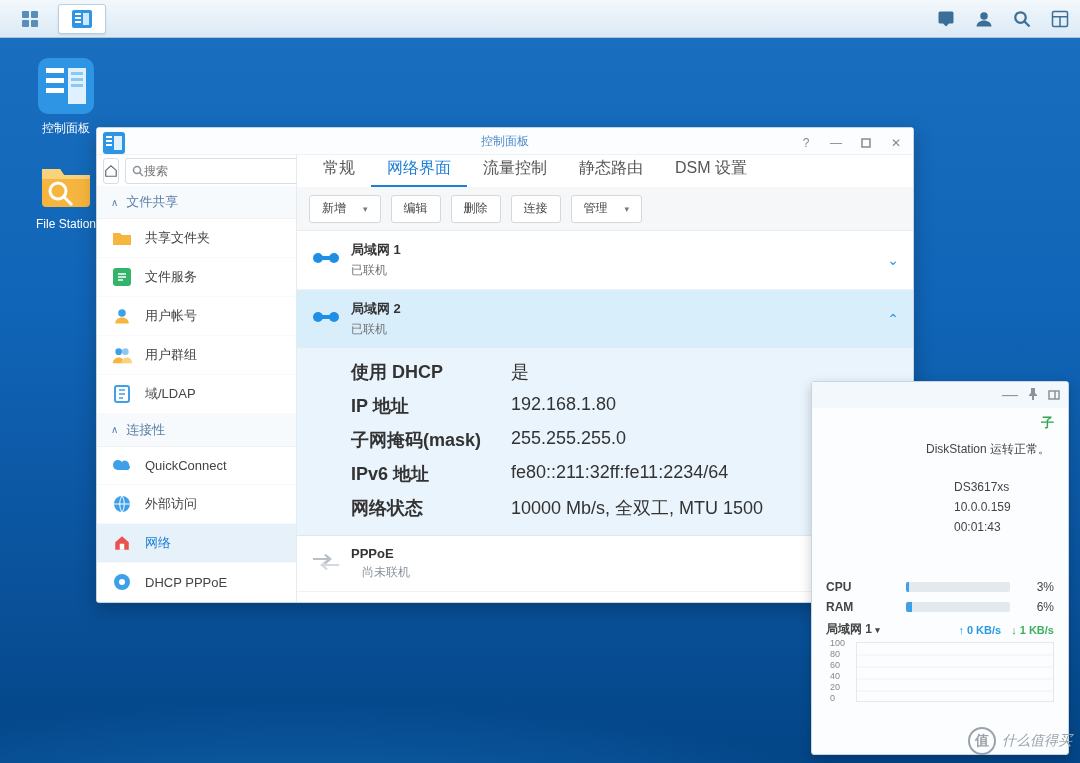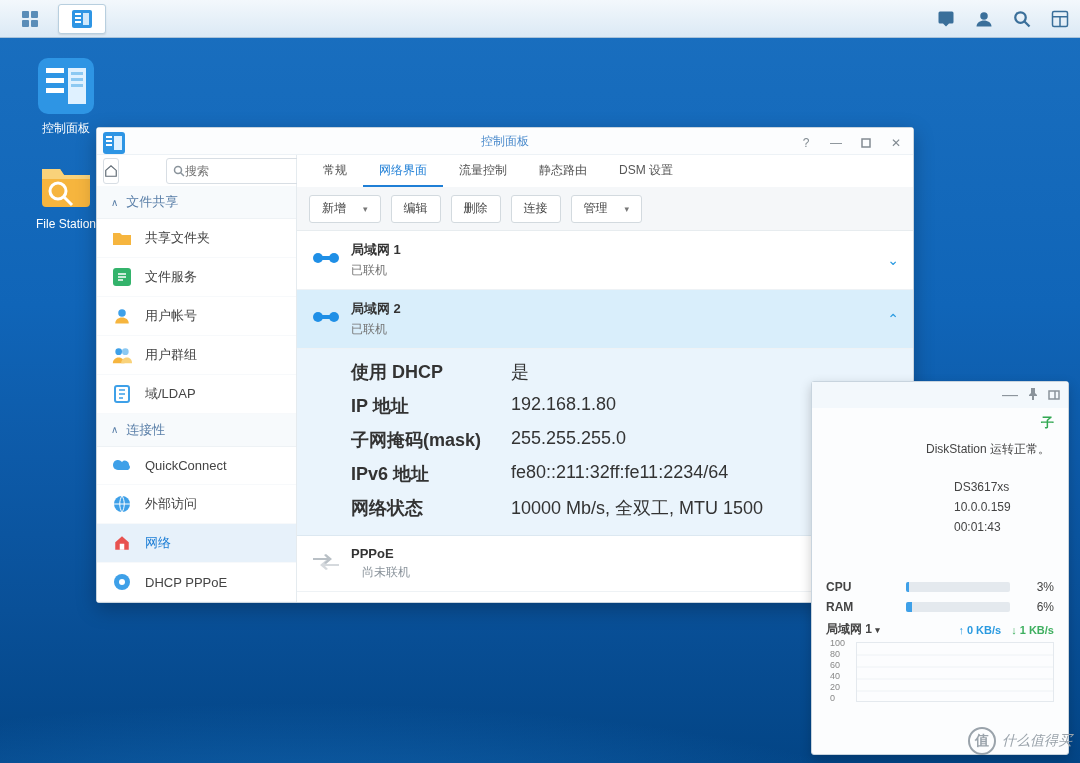--- a/index.html
+++ b/index.html
@@ -87,21 +87,20 @@
 .cp-sidebar {
   width: 200px;
   border-right: 1px solid #e5ebef;
   display: flex; flex-direction: column;
 }
 .cp-toprow {
   height: 32px;
   display:flex; align-items:center;
   padding: 0 6px;
   background:#fff;
-  gap:41px;
 }
 .cp-home {
   width: 30px; height: 26px;
   border: 1px solid #d8dee4;
   border-radius: 3px;
   display:flex; align-items:center; justify-content:center;
   color:#5f6a74;
   margin-right:6px;
 }
 .cp-search {
@@ -137,21 +136,21 @@
 }
 
 
 .cp-main { flex:1; display:flex; flex-direction:column; min-width:0; }
 .tabs {
   height:32px; display:flex; align-items:flex-end;
   padding:0 10px; background:#fff;
 }
 .tab {
   padding: 7px 16px 6px;
-  font-size: 12px; color:#555; cursor:pointer;
+  font-size: 16px; color:#555; cursor:pointer;
   border-bottom:2px solid transparent;
 }
 .tab.active { color:#1f7fd6; border-bottom-color:#1f7fd6; }
 
 .toolbar {
   height:44px; display:flex; align-items:center; gap:10px;
   padding:0 12px; background:#f5f7f9; border-bottom:1px solid #e7ecef;
 }
 .tbtn {
   height:28px; padding:0 12px;

